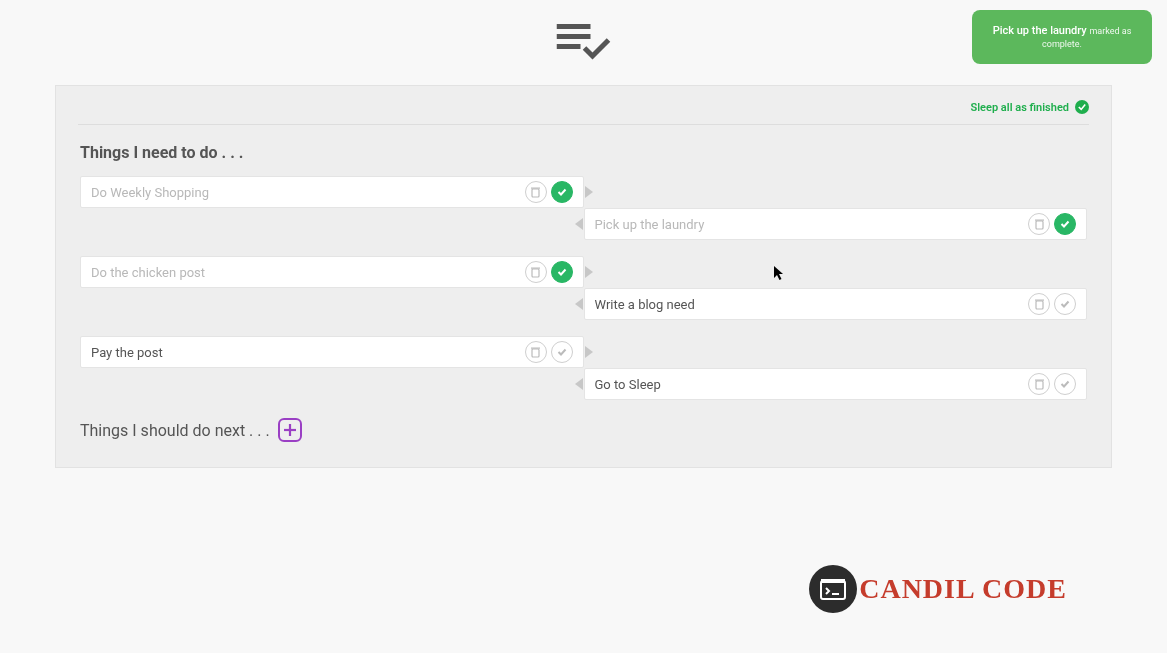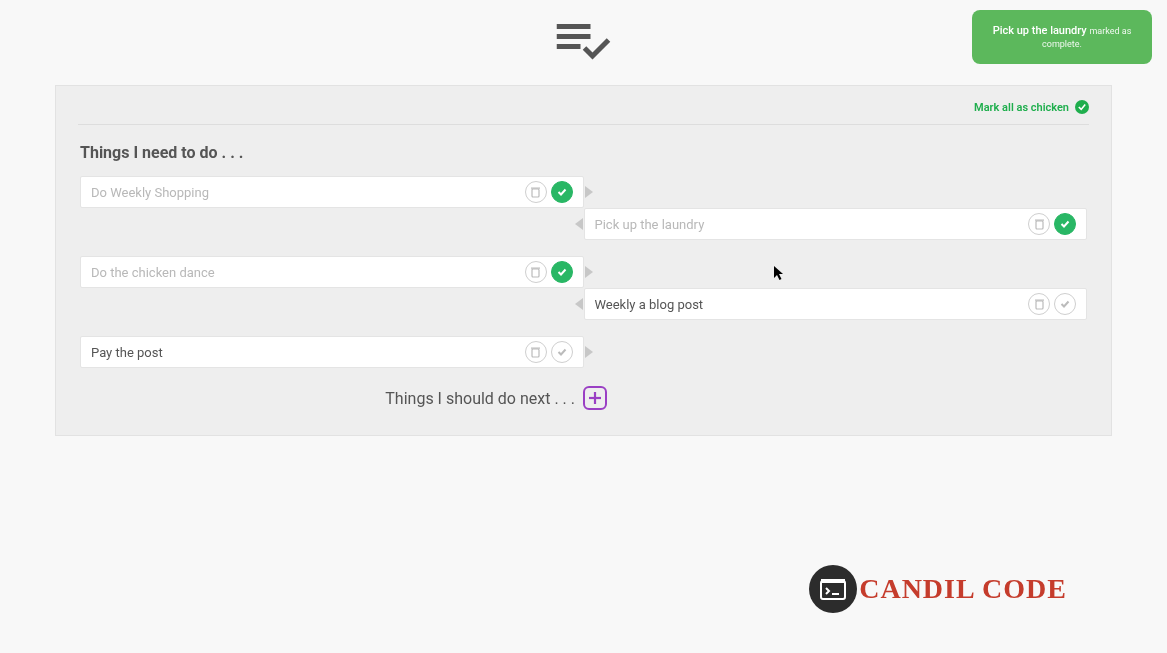--- a/index.html
+++ b/index.html
@@ -119,21 +119,21 @@
     position: absolute;
     left: -10px;
     top: 50%;
     transform: translateY(-50%);
   }
   .next-row {
     display: flex;
     align-items: center;
     padding: 0 24px;
     margin-top: -30px;
-    justify-content: flex-end;
+    justify-content: flex-start;
     gap: 8px;
   }
   .next-heading {
     font-size: 16px;
     color: #555;
     font-weight: 400;
   }
   .add-btn {
     width: 24px; height: 24px;
     border: 2px solid #9a3fc4;
@@ -183,21 +183,21 @@
 </div>
 
 <div class="toast">
   <span class="bold">Pick up the laundry</span>
   <span class="sub">marked as complete.</span>
 </div>
 
 <div class="card">
   <div class="card-top">
     <div class="mark-all">
-      <span>Mark all as chicken</span>
+      <span>Sleep all as finished</span>
       <span class="circ">
         <svg width="8" height="8" viewBox="0 0 10 10">
             <polyline points="1,5 4,8 9,2" fill="none" stroke="#fff" stroke-width="2"></polyline>
           </svg>
       </span>
     </div>
   </div>
 
   <div class="section-heading">Things I need to do . . .</div>
 
@@ -214,21 +214,21 @@
         </span>
         <span class="icon-btn check-done">
           <svg width="10" height="10" viewBox="0 0 10 10">
               <polyline points="1.5,5 4,7.5 8.5,2.5" fill="none" stroke="#fff" stroke-width="2"></polyline>
             </svg>
         </span>
         <span class="tri-right"></span>
       </div>
 
       <div class="todo-row done">
-        <span class="todo-text">Do the chicken dance</span>
+        <span class="todo-text">Do the chicken post</span>
         <span class="icon-btn">
           <svg width="9" height="11" viewBox="0 0 9 11">
               <rect x="1" y="2" width="7" height="8" rx="1" fill="none" stroke="#bbb" stroke-width="1.2"></rect>
               <rect x="0" y="0.5" width="9" height="1.2" fill="#bbb"></rect>
             </svg>
         </span>
         <span class="icon-btn check-done">
           <svg width="10" height="10" viewBox="0 0 10 10">
               <polyline points="1.5,5 4,7.5 8.5,2.5" fill="none" stroke="#fff" stroke-width="2"></polyline>
             </svg>
@@ -265,34 +265,49 @@
         </span>
         <span class="icon-btn check-done">
           <svg width="10" height="10" viewBox="0 0 10 10">
               <polyline points="1.5,5 4,7.5 8.5,2.5" fill="none" stroke="#fff" stroke-width="2"></polyline>
             </svg>
         </span>
       </div>
 
       <div class="todo-row">
         <span class="tri-left"></span>
-        <span class="todo-text">Weekly a blog post</span>
+        <span class="todo-text">Write a blog need</span>
         <span class="icon-btn">
           <svg width="9" height="11" viewBox="0 0 9 11">
               <rect x="1" y="2" width="7" height="8" rx="1" fill="none" stroke="#bbb" stroke-width="1.2"></rect>
               <rect x="0" y="0.5" width="9" height="1.2" fill="#bbb"></rect>
             </svg>
         </span>
         <span class="icon-btn">
           <svg width="10" height="10" viewBox="0 0 10 10">
               <polyline points="1.5,5 4,7.5 8.5,2.5" fill="none" stroke="#bbb" stroke-width="2"></polyline>
             </svg>
         </span>
       </div>
 
+      <div class="todo-row">
+        <span class="tri-left"></span>
+        <span class="todo-text">Go to Sleep</span>
+        <span class="icon-btn">
+          <svg width="9" height="11" viewBox="0 0 9 11">
+              <rect x="1" y="2" width="7" height="8" rx="1" fill="none" stroke="#bbb" stroke-width="1.2"></rect>
+              <rect x="0" y="0.5" width="9" height="1.2" fill="#bbb"></rect>
+            </svg>
+        </span>
+        <span class="icon-btn">
+          <svg width="10" height="10" viewBox="0 0 10 10">
+              <polyline points="1.5,5 4,7.5 8.5,2.5" fill="none" stroke="#bbb" stroke-width="2"></polyline>
+            </svg>
+        </span>
+      </div>
     </div>
   </div>
 
   <div class="next-row">
     <div class="next-heading">Things I should do next . . .</div>
     <div class="add-btn">
       <svg width="14" height="14" viewBox="0 0 14 14">
         <line x1="7" y1="1" x2="7" y2="13" stroke="#9a3fc4" stroke-width="2.2"></line>
         <line x1="1" y1="7" x2="13" y2="7" stroke="#9a3fc4" stroke-width="2.2"></line>
       </svg>

